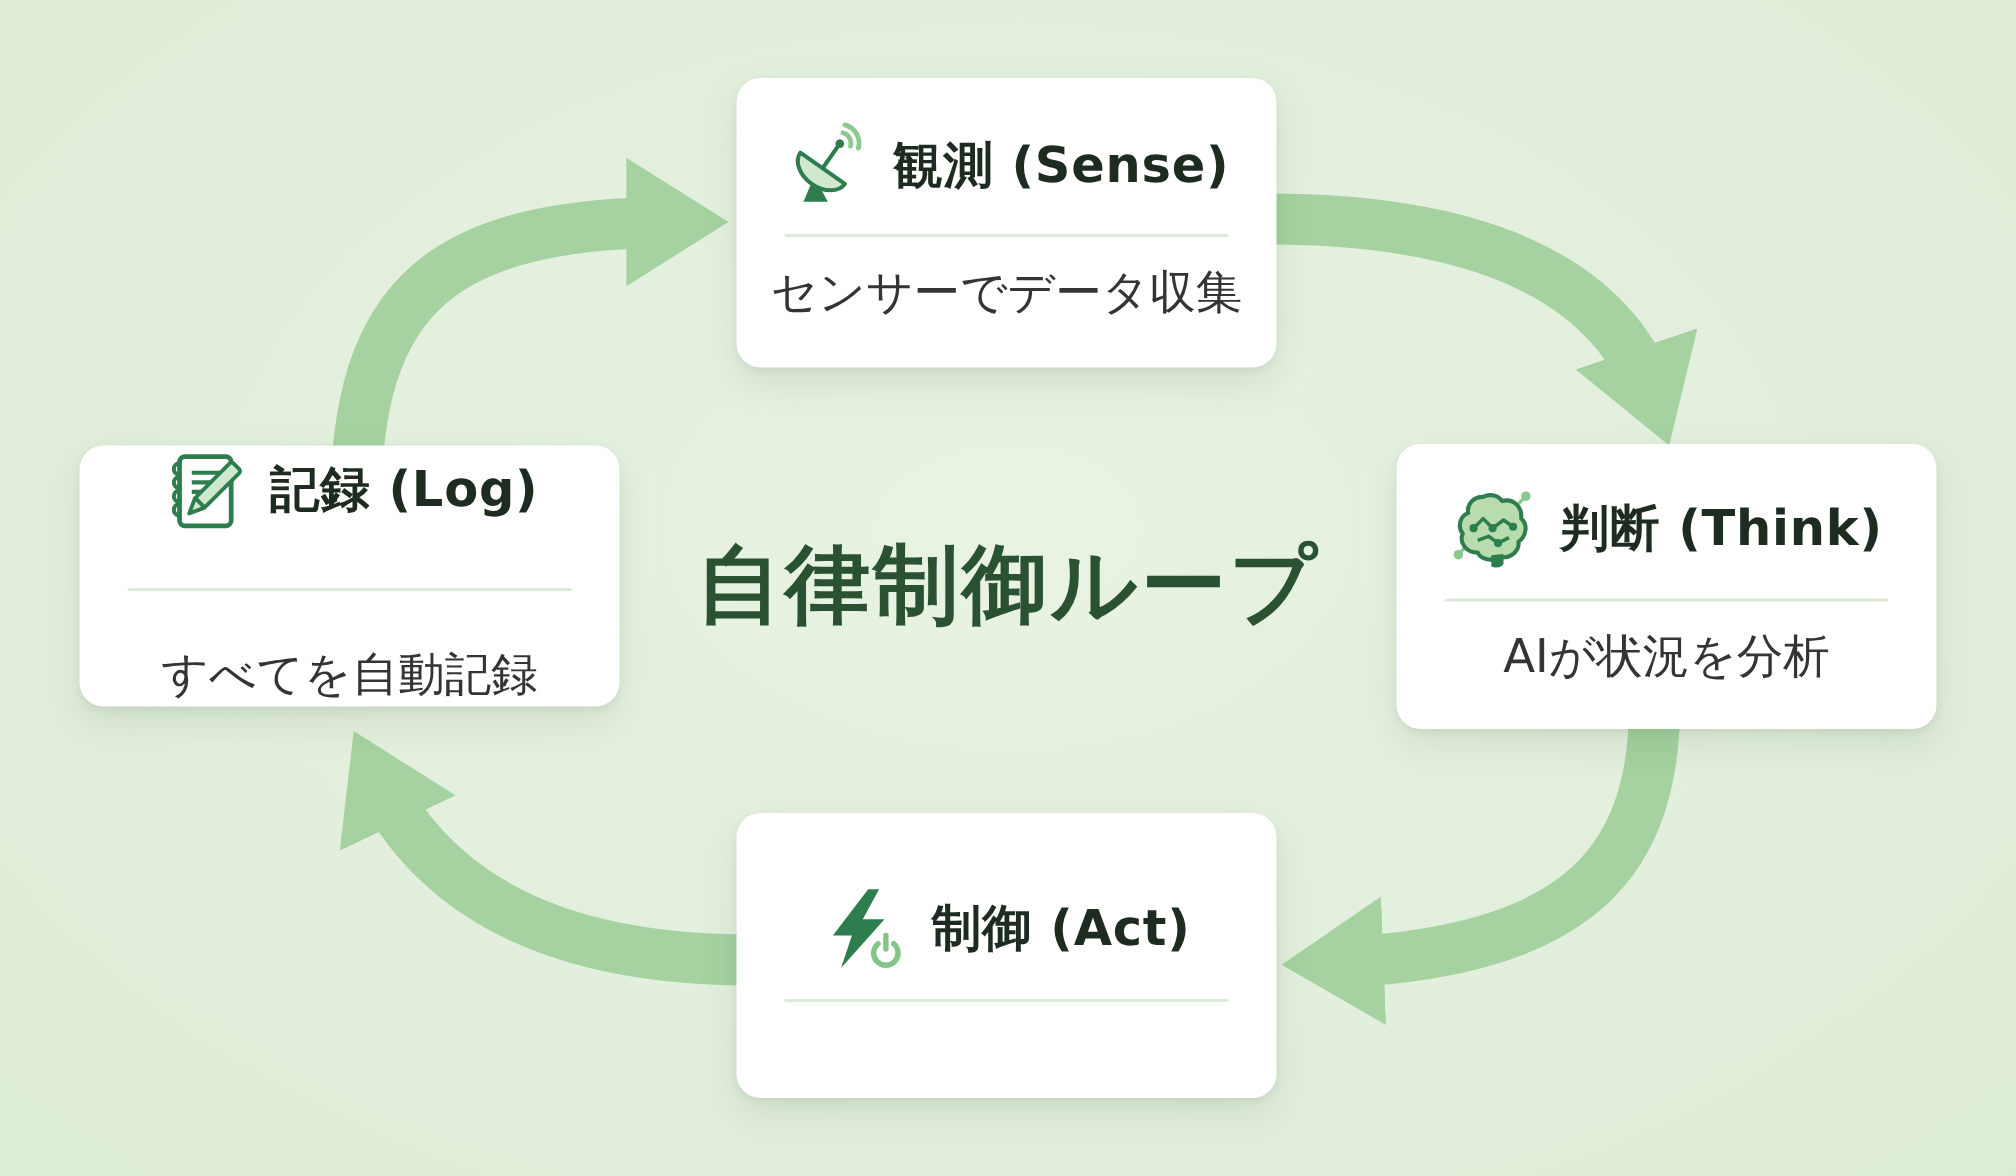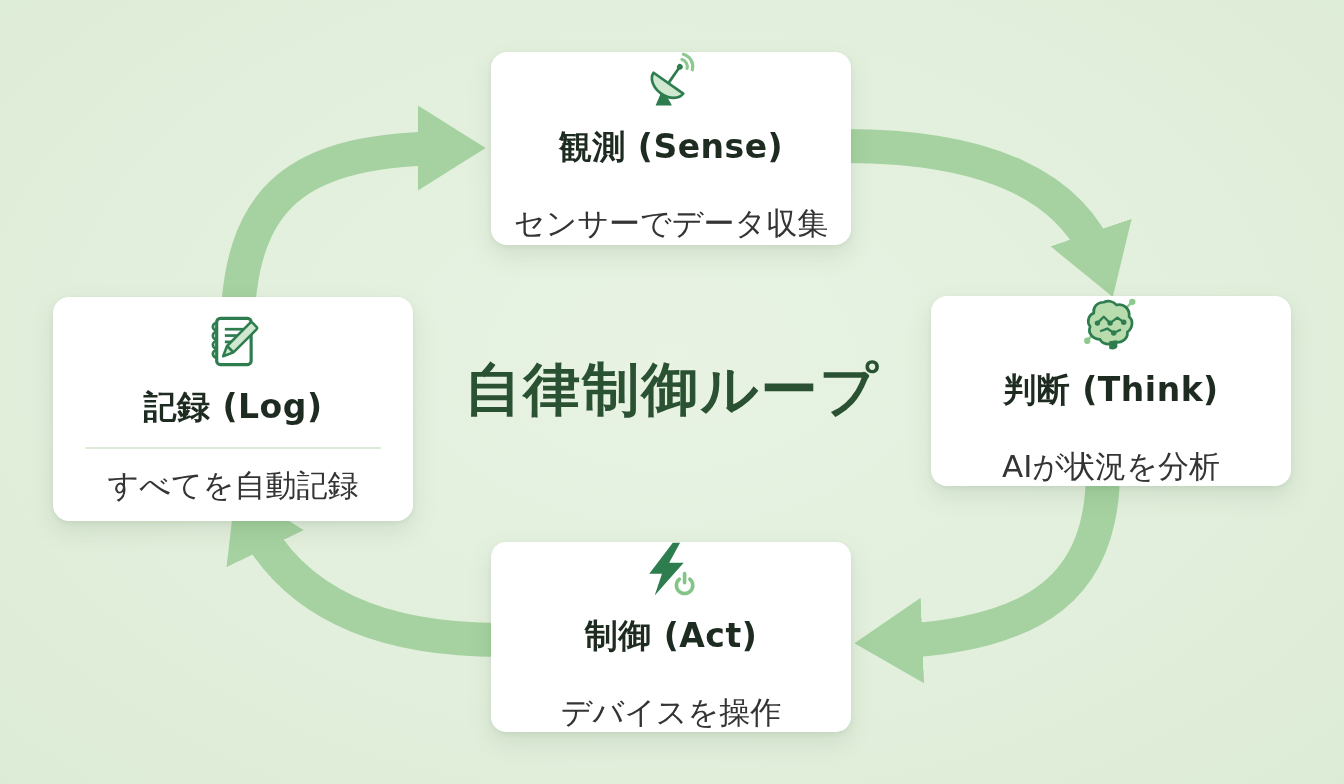--- a/index.html
+++ b/index.html
@@ -31,27 +31,26 @@
     box-shadow: 0 10px 24px rgba(70, 100, 70, 0.13), 0 2px 5px rgba(70, 100, 70, 0.08);
     display: flex;
     flex-direction: column;
     align-items: center;
     justify-content: center;
     z-index: 2;
     box-sizing: border-box;
   }
   .card-top    { left: 491px; top: 52px;  height: 193px; }
   .card-right  { left: 931px; top: 296px; height: 190px; text-align: right; }
-  .card-bottom { left: 491px; top: 542px; height: 190px; border-radius: 15px; }
-  .card-left   { left: 53px;  top: 297px; height: 224px; }
+  .card-bottom { left: 491px; top: 542px; height: 190px; }
+  .card-left   { left: 53px;  top: 297px; height: 174px; gap: 19px; }
   .card-header {
     display: flex;
     align-items: center;
     gap: 15px;
-    flex-direction: column;
   }
   .node-icon {
     width: 58px;
     height: 58px;
     flex: 0 0 auto;
   }
   .card-title {
     font-size: 33px;
     font-weight: 700;
     color: #1e2b20;
@@ -145,21 +144,20 @@
   <div class="card card-bottom">
     <div class="card-header">
       <svg class="node-icon" viewBox="0 0 64 64">
         <path d="M 34 2 L 8 36 H 22 L 14 60 L 46 24 H 30 L 42 2 Z" fill="#2e7d4f"></path>
         <path d="M 41.2 42.1 A 9 9 0 1 0 52.8 42.1" fill="none" stroke="#84c487" stroke-width="4" stroke-linecap="round"></path>
         <line x1="47" y1="36" x2="47" y2="46" stroke="#84c487" stroke-width="4" stroke-linecap="round"></line>
       </svg>
       <div class="card-title">制御 (Act)</div>
     </div>
     <div class="divider"></div>
-    <div class="card-sub">デバイスを操作</div>
   </div>
 
   <div class="card card-left">
     <div class="card-header">
       <svg class="node-icon" viewBox="0 0 64 64">
         <rect x="14" y="7" width="38" height="51" rx="4" fill="none" stroke="#2e7d4f" stroke-width="3.5"></rect>
         <path d="M 14 12 A 4.2 4.2 0 1 0 14 20.4" fill="none" stroke="#2e7d4f" stroke-width="3"></path>
         <path d="M 14 22 A 4.2 4.2 0 1 0 14 30.4" fill="none" stroke="#2e7d4f" stroke-width="3"></path>
         <path d="M 14 32 A 4.2 4.2 0 1 0 14 40.4" fill="none" stroke="#2e7d4f" stroke-width="3"></path>
         <path d="M 14 42 A 4.2 4.2 0 1 0 14 50.4" fill="none" stroke="#2e7d4f" stroke-width="3"></path>

